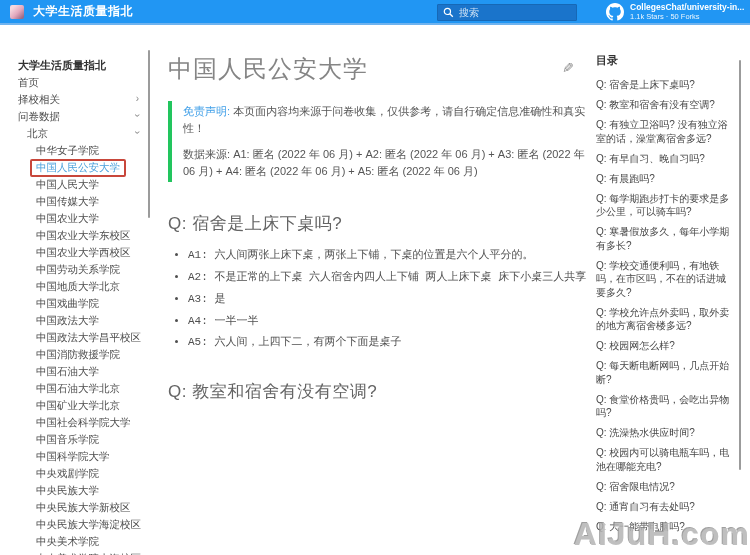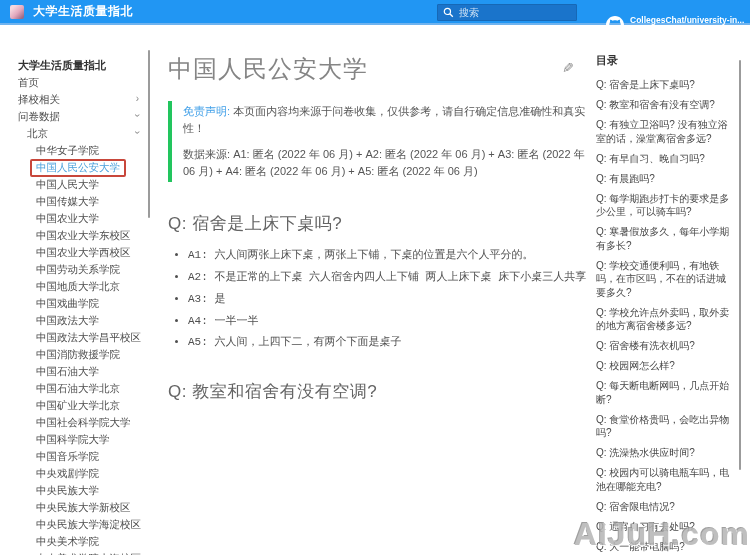--- a/index.html
+++ b/index.html
@@ -12,21 +12,21 @@
     border-bottom:2px solid #6fb3ef; display:flex; align-items:center; z-index:30; }
   .logo { width:14px; height:14px; margin-left:10px; border-radius:2px;
     background:linear-gradient(135deg,#f6d7de 20%,#e3a8bd 55%,#9c6a85 90%); flex:0 0 auto; }
   .hdr-title { color:#fff; font-size:12px; font-weight:bold; margin-left:9px; letter-spacing:.5px; }
   .search { position:absolute; left:437px; top:4px; width:140px; height:17px; background:#1a74cb;
     border:1px solid #1668b6; border-radius:1px; display:flex; align-items:center; padding:4px 5px; }
   .search svg { flex:0 0 auto; }
   .search input { background:transparent; border:none; outline:none; color:#fff; font-size:10px;
     margin-left:5px; width:110px; font-family:inherit; }
   .search input::placeholder { color:rgba(255,255,255,.8); }
-  .gh { position:absolute; left:606px; top:15px; display:flex; align-items:center; color:#fff; cursor:pointer; }
+  .gh { position:absolute; left:606px; top:2px; display:flex; align-items:center; color:#fff; cursor:pointer; }
   .gh-ico { width:18px; height:18px; flex:0 0 auto; }
   .gh-txt { margin-left:6px; line-height:1.2; }
   .gh-repo { font-size:8.5px; font-weight:bold; white-space:nowrap; }
   .gh-stats { font-size:7.5px; opacity:.9; white-space:nowrap; }
 
   
   .side { position:absolute; left:0; top:27px; width:148px; bottom:0; overflow:hidden; padding-top:30px; }
   .side-title { font-size:11px; font-weight:bold; color:#333; padding-left:18px; height:17px;
     display:flex; align-items:center; }
   .side-item { position:relative; height:17px; display:flex; align-items:center; font-size:10.5px;
@@ -156,24 +156,24 @@
         <div class="side-item ind2">
           <span class="side-label">中国石油大学北京</span>
         </div>
         <div class="side-item ind2">
           <span class="side-label">中国矿业大学北京</span>
         </div>
         <div class="side-item ind2">
           <span class="side-label">中国社会科学院大学</span>
         </div>
         <div class="side-item ind2">
+          <span class="side-label">中国音乐学院</span>
+        </div>
+        <div class="side-item ind2">
           <span class="side-label">中国科学院大学</span>
-        </div>
-        <div class="side-item ind2">
-          <span class="side-label">中国音乐学院</span>
         </div>
         <div class="side-item ind2">
           <span class="side-label">中央戏剧学院</span>
         </div>
         <div class="side-item ind2">
           <span class="side-label">中央民族大学</span>
         </div>
         <div class="side-item ind2">
           <span class="side-label">中央民族大学新校区</span>
         </div>
@@ -221,21 +221,20 @@
     <div id="toc-list">
         <div class="toc-item">Q: 宿舍是上床下桌吗?</div>
         <div class="toc-item">Q: 教室和宿舍有没有空调?</div>
         <div class="toc-item">Q: 有独立卫浴吗? 没有独立浴室的话，澡堂离宿舍多远?</div>
         <div class="toc-item">Q: 有早自习、晚自习吗?</div>
         <div class="toc-item">Q: 有晨跑吗?</div>
         <div class="toc-item">Q: 每学期跑步打卡的要求是多少公里，可以骑车吗?</div>
         <div class="toc-item">Q: 寒暑假放多久，每年小学期有多长?</div>
         <div class="toc-item">Q: 学校交通便利吗，有地铁吗，在市区吗，不在的话进城要多久?</div>
         <div class="toc-item">Q: 学校允许点外卖吗，取外卖的地方离宿舍楼多远?</div>
-        <div class="toc-item">Q: 宿舍楼有洗衣机吗?</div>
         <div class="toc-item">Q: 校园网怎么样?</div>
         <div class="toc-item">Q: 每天断电断网吗，几点开始断?</div>
         <div class="toc-item">Q: 食堂价格贵吗，会吃出异物吗?</div>
         <div class="toc-item">Q: 洗澡热水供应时间?</div>
         <div class="toc-item">Q: 校园内可以骑电瓶车吗，电池在哪能充电?</div>
         <div class="toc-item">Q: 宿舍限电情况?</div>
         <div class="toc-item">Q: 通宵自习有去处吗?</div>
         <div class="toc-item">Q: 大一能带电脑吗?</div>
       </div>
   </aside>

